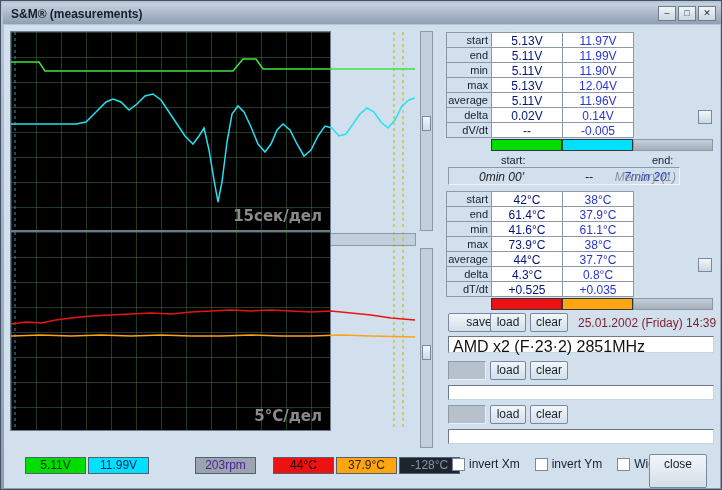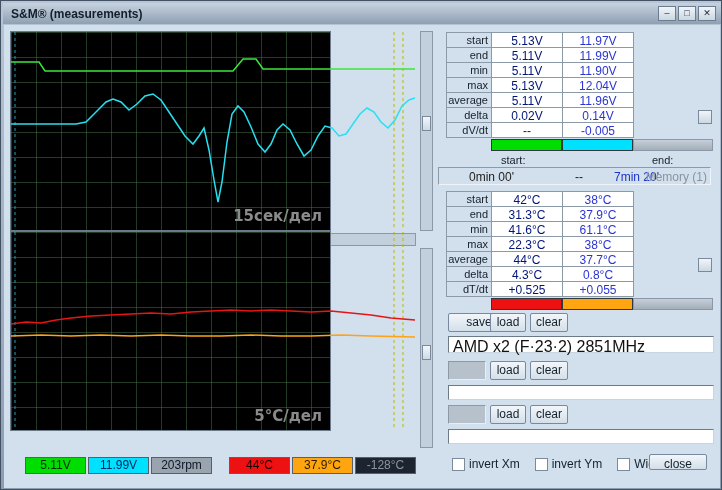--- a/index.html
+++ b/index.html
@@ -61,22 +61,22 @@
   .barseg { height:12px; border:1px solid #303840; }
   .barlead { width:45px; border:none; }
   .barval { width:71px; }
   .bartail { width:80px; background:linear-gradient(#c4cfda,#a3aeb9); border:1px solid #8a98a8; }
   .sqthumb { position:absolute; left:697px; width:14px; height:14px;
     background:linear-gradient(#f0f5fa,#cdd8e3); border:1px solid #7a8a9c; }
   #sq1 { top:109px; } #sq2 { top:257px; }
 
   
   .tlbl { position:absolute; font-size:11px; color:#14202c; }
-  #tstrip { position:absolute; left:437px; top:166px; width:273px; height:18px;
-    border:1px solid; border-color:#8c9aa8 #eef4fa #eef4fa #8c9aa8; }
+  #tstrip { position:absolute; left:447px; top:166px; width:232px; height:18px;
+    border:1px solid; border-color:#8c9aa8 #eef4fa #eef4fa #8c9aa8;font-style:italic; }
   .tv { position:absolute; top:2px; font-size:12px; }
 
   
   .btn { position:absolute; height:19px; background:linear-gradient(#f2f6fa,#d4dfe9);
     border:1px solid #7788a0; border-radius:2px; font-size:12px; color:#14202c;
     text-align:center; line-height:17px; }
   .field { position:absolute; left:447px; width:266px; background:#fff; font-size:16px;
     padding:1px 0 0 4px; border:1px solid; border-color:#6c7a88 #c8d4e0 #c8d4e0 #6c7a88; color:#111; }
   .swatch { position:absolute; left:447px; width:38px; height:19px; background:#b6c1cb;
     border:1px solid; border-color:#8c9aa8 #e6eef6 #e6eef6 #8c9aa8; }
@@ -134,21 +134,21 @@
       <div>5°C/дел</div>
     </div>
   </div>
   <div class="vslider" id="vs2">
     <div class="vthumb" style="top:96px"></div>
   </div>
 
   <div id="legend">
       <div class="legbox" style="background: rgb(0, 221, 0); color: rgb(0, 42, 0);">5.11V</div>
       <div class="legbox" style="background: rgb(0, 224, 255); color: rgb(0, 42, 96);">11.99V</div>
-      <div class="legbox" style="background: rgb(154, 164, 174); color: #0f172a;">203rpm</div>
+      <div class="legbox" style="background: rgb(154, 164, 174); color: #4c1d95; margin-left: 44px;">203rpm</div>
       <div class="legbox grp2" style="background: rgb(238, 17, 17); color: rgb(26, 0, 0);">44°C</div>
       <div class="legbox" style="background: rgb(255, 165, 16); color: rgb(42, 28, 0);">37.9°C</div>
       <div class="legbox" style="background: rgb(28, 36, 48); color: rgb(138, 148, 160);">-128°C</div>
     </div>
 
   <div class="ttable" id="vtable-rows">
       <div class="trow">
         <div class="tcell tlabel">start</div>
         <div class="tcell tval c1">5.13V</div>
         <div class="tcell tval c2">11.97V</div>
@@ -202,60 +202,61 @@
   </div>
 
   <div class="ttable" id="ttable-rows">
       <div class="trow">
         <div class="tcell tlabel">start</div>
         <div class="tcell tval c1">42°C</div>
         <div class="tcell tval c2">38°C</div>
       </div>
       <div class="trow">
         <div class="tcell tlabel">end</div>
-        <div class="tcell tval c1">31.3°C</div>
+        <div class="tcell tval c1">61.4°C</div>
         <div class="tcell tval c2">37.9°C</div>
       </div>
       <div class="trow">
         <div class="tcell tlabel">min</div>
         <div class="tcell tval c1">41.6°C</div>
         <div class="tcell tval c2">61.1°C</div>
       </div>
       <div class="trow">
         <div class="tcell tlabel">max</div>
-        <div class="tcell tval c1">22.3°C</div>
+        <div class="tcell tval c1">73.9°C</div>
         <div class="tcell tval c2">38°C</div>
       </div>
       <div class="trow">
         <div class="tcell tlabel">average</div>
         <div class="tcell tval c1">44°C</div>
         <div class="tcell tval c2">37.7°C</div>
       </div>
       <div class="trow">
         <div class="tcell tlabel">delta</div>
         <div class="tcell tval c1">4.3°C</div>
         <div class="tcell tval c2">0.8°C</div>
       </div>
       <div class="trow">
         <div class="tcell tlabel">dT/dt</div>
         <div class="tcell tval c1">+0.525</div>
-        <div class="tcell tval c2">+0.055</div>
+        <div class="tcell tval c2">+0.035</div>
       </div>
     </div>
   <div class="barrow" id="tbar">
     <div class="barseg barlead"></div>
     <div class="barseg barval" id="tbar-c1" style="background: rgb(238, 17, 17);"></div>
     <div class="barseg barval" id="tbar-c2" style="background: rgb(255, 165, 16);"></div>
     <div class="barseg bartail"></div>
   </div>
   <div class="sqthumb" id="sq2"></div>
 
   <div class="btn" style="left:447px; top:312px; width:62px">save</div>
   <div class="btn" style="left:489px; top:312px; width:36px">load</div>
   <div class="btn" style="left:529px; top:312px; width:38px">clear</div>
+  <div id="datestamp">25.01.2002 (Friday)  14:39</div>
 
   <div class="field" style="top:335px; height:17px">AMD x2 (F·23·2) 2851MHz</div>
 
   <div class="swatch" style="top:360px"></div>
   <div class="btn" style="left:489px; top:360px; width:36px">load</div>
   <div class="btn" style="left:529px; top:360px; width:38px">clear</div>
   <div class="field" style="top:384px; height:15px"></div>
 
   <div class="swatch" style="top:404px"></div>
   <div class="btn" style="left:489px; top:404px; width:36px">load</div>
@@ -269,14 +270,14 @@
       </div>
       <div class="cbwrap">
         <div class="cb"></div>
         <span class="cblabel">invert Ym</span>
       </div>
       <div class="cbwrap">
         <div class="cb"></div>
         <span class="cblabel">Wide</span>
       </div>
     </div>
-  <div class="btn" style="left:648px; top:453px; width:58px; height:16px; line-height:18px">close</div>
+  <div class="btn" style="left:648px; top:453px; width:58px; height:34px; line-height:18px">close</div>
 </div>
 
 </body></html>

